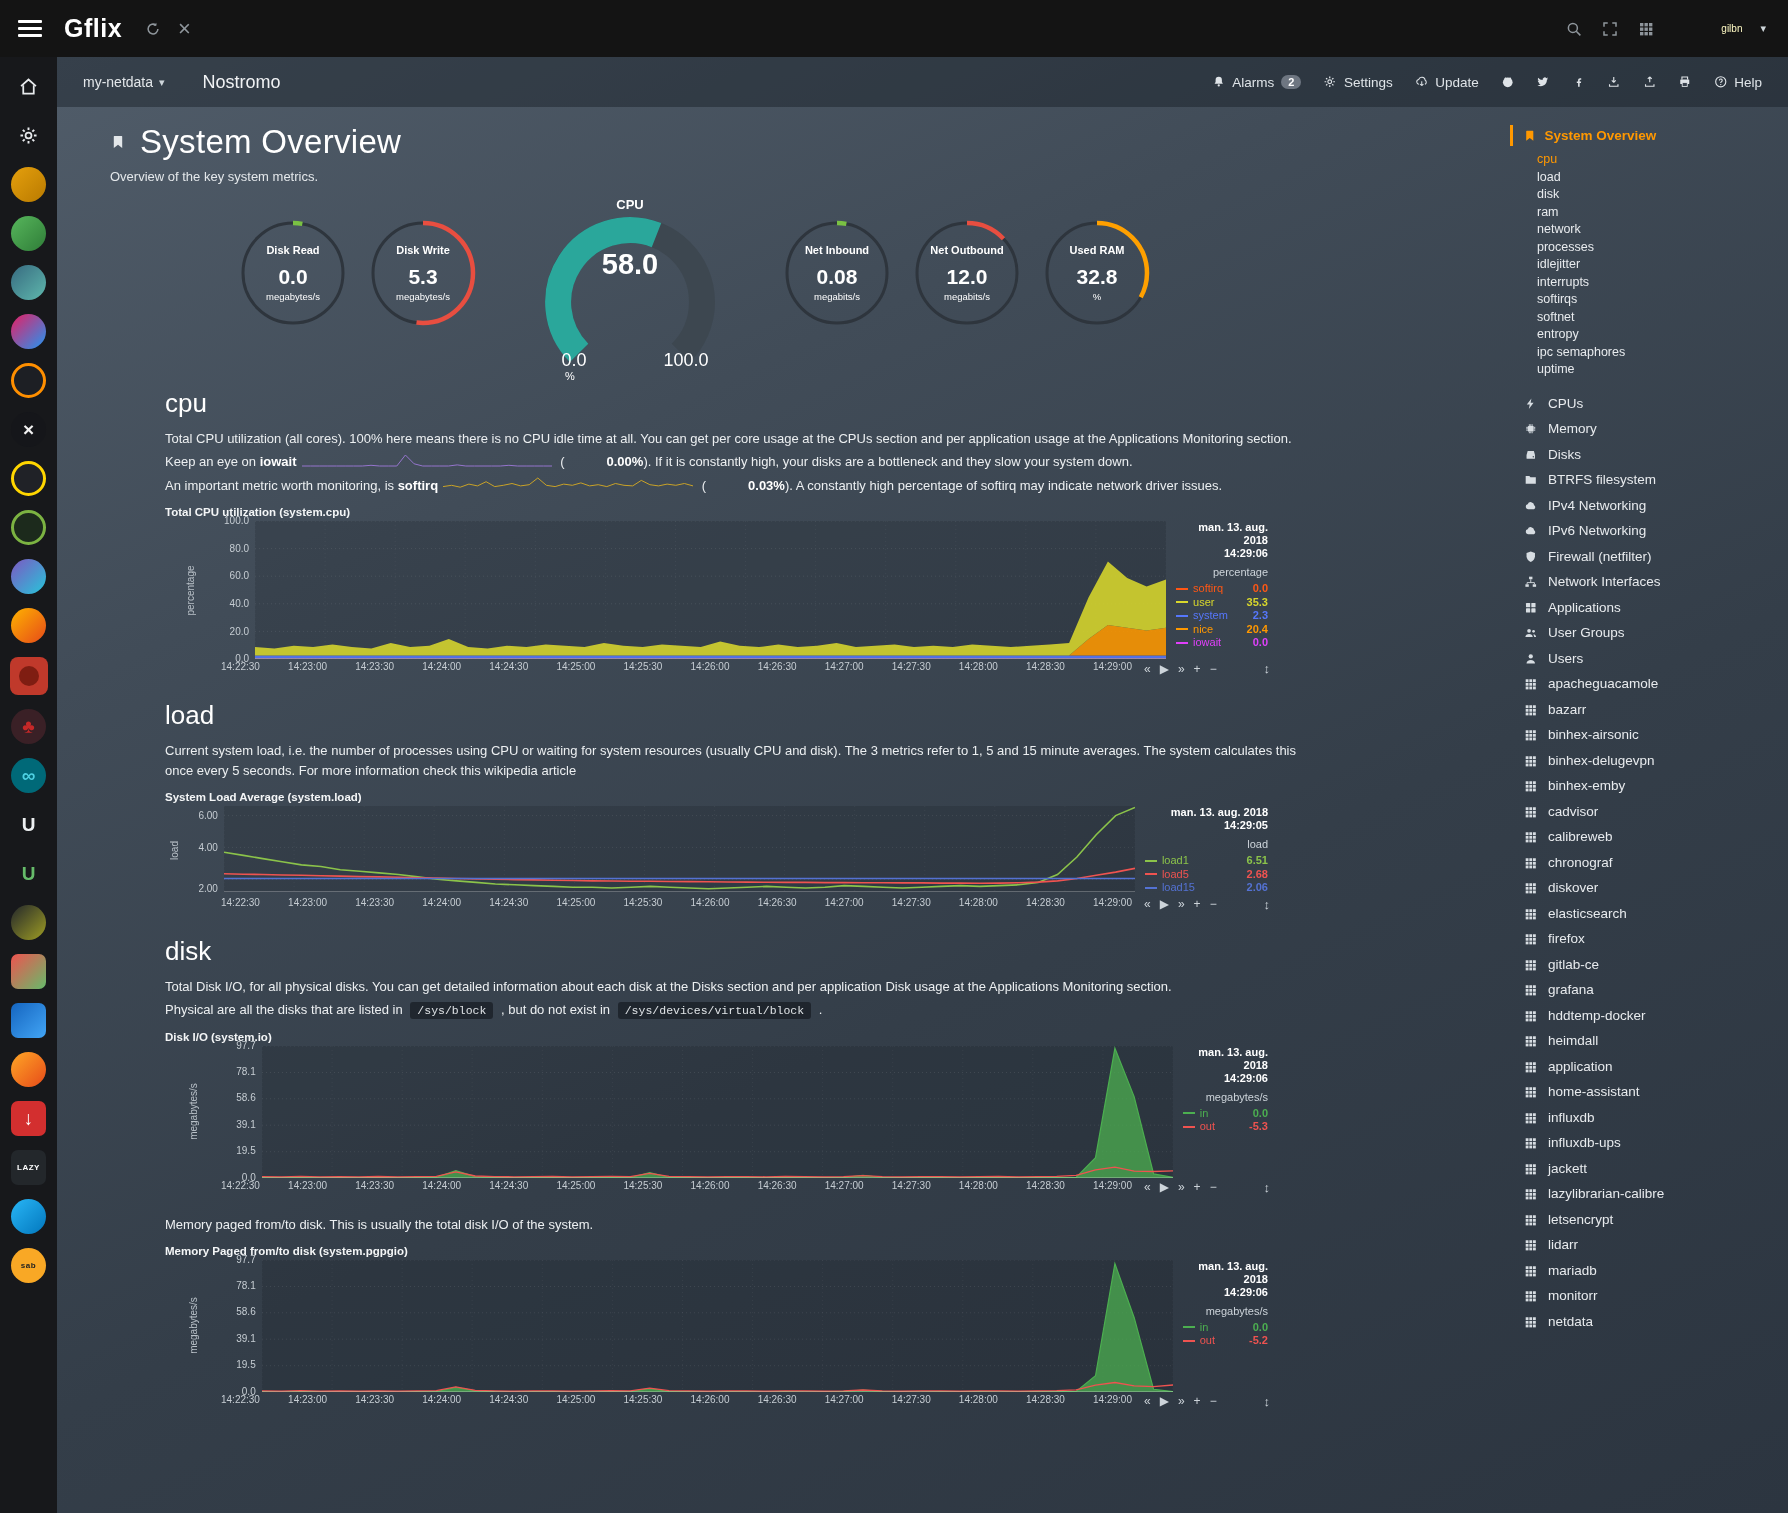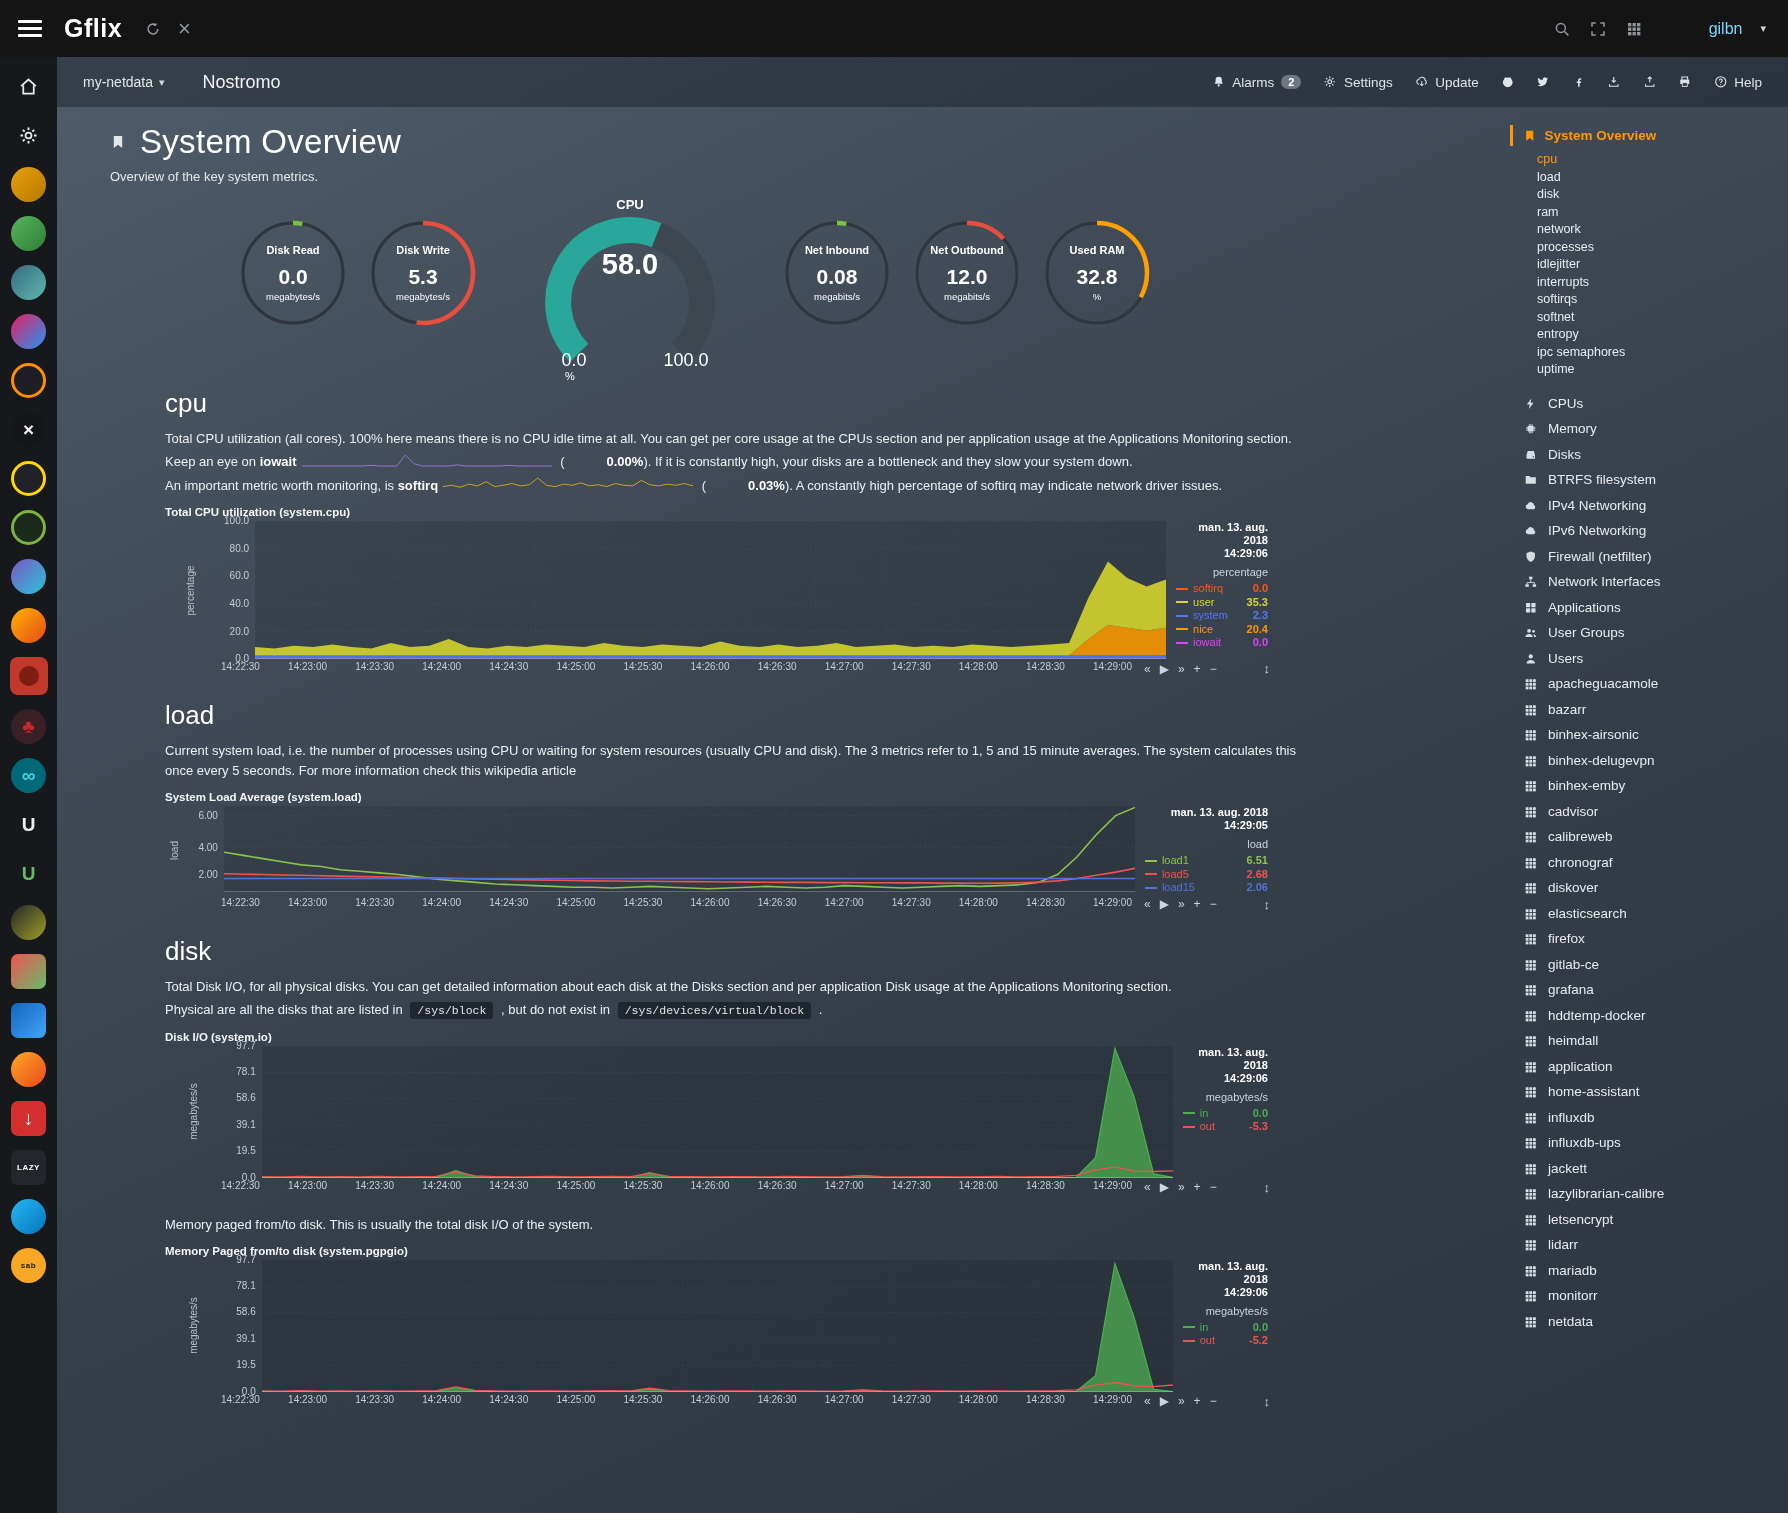--- a/index.html
+++ b/index.html
@@ -11,21 +11,21 @@
   .hamb { width:24px; display:flex; flex-direction:column; gap:4px; cursor:pointer; }
   .hamb span { height:3px; background:#fff; border-radius:1px; }
   .brand { color:#fff; font-size:25px; font-weight:bold; letter-spacing:.5px; margin:0 6px; }
   .tic { color:#8f969c; font-size:18px; cursor:pointer; display:inline-flex; align-items:center; }
   .tic svg { width:17px; height:17px; }
   .close-x { font-size:22px; line-height:1; }
   .top-right { margin-left:auto; display:flex; align-items:center; gap:18px; padding-right:4px; }
   .avatar { width:30px; height:30px; border-radius:50%; flex:0 0 auto; cursor:pointer;
             background: radial-gradient(circle at 50% 34%, #4a3category 0, transparent 0),
                         radial-gradient(circle at 50% 30%, #53361c 0 34%, #dca06a 35% 72%, #5a6e3a 73%); }
-  .uname { color:#7dd3fc; font-size:16px; cursor:pointer; }
+  .uname { color:#fef9c3; font-size:10px; cursor:pointer; }
   .caret { color:#cfd6db; font-size:11px; }
 
   
   .main { display:flex; height:1456px; }
   .leftbar { width:57px; flex:0 0 57px; background:#17181b; padding-top:12px; display:flex; flex-direction:column; align-items:center; gap:14px; overflow:hidden; }
   .appic { width:35px; height:35px; border-radius:50%; display:flex; align-items:center; justify-content:center; flex:0 0 auto; cursor:pointer; position:relative; }
   .appic.square { border-radius:7px; }
   .appic.flat { color:#e8eaed; }
   .appic.flat svg { width:21px; height:21px; }
   .appic span { font-size:19px; font-weight:bold; line-height:1; }
@@ -465,21 +465,21 @@
 
         <h2>load</h2>
         <p>Current system load, i.e. the number of processes using CPU or waiting for system resources (usually CPU and disk). The 3 metrics refer to 1, 5 and 15 minute averages. The system calculates this once every 5 seconds. For more information check this wikipedia article</p>
         <div class="chart">
             <div class="c-title">System Load Average (system.load)</div>
   <div class="c-flex">
     <div class="c-rot">
                 <span>load</span>
               </div>
     <div class="c-yaxis" style="height:86px">
-                <div class="ytick" style="top:63px">2.00</div>
+                <div class="ytick" style="top:77px">2.00</div>
                 <div class="ytick" style="top:35.4px">4.00</div>
                 <div class="ytick" style="top:3.5999999999999996px">6.00</div>
               </div>
     <div class="c-plot" style="width:911px;height:86px">
                 <svg width="911" height="86" viewBox="0 0 911 86">
                   <line x1="0" y1="73.3" x2="911" y2="73.3" stroke="rgba(255,255,255,0.09)" stroke-dasharray="1,3"></line>
                   <line x1="0" y1="41.4" x2="911" y2="41.4" stroke="rgba(255,255,255,0.09)" stroke-dasharray="1,3"></line>
                   <line x1="0" y1="9.6" x2="911" y2="9.6" stroke="rgba(255,255,255,0.09)" stroke-dasharray="1,3"></line>
                   <line x1="0.0" y1="0" x2="0.0" y2="86" stroke="rgba(255,255,255,0.05)" stroke-dasharray="1,3"></line>
                   <line x1="70.1" y1="0" x2="70.1" y2="86" stroke="rgba(255,255,255,0.05)" stroke-dasharray="1,3"></line>

